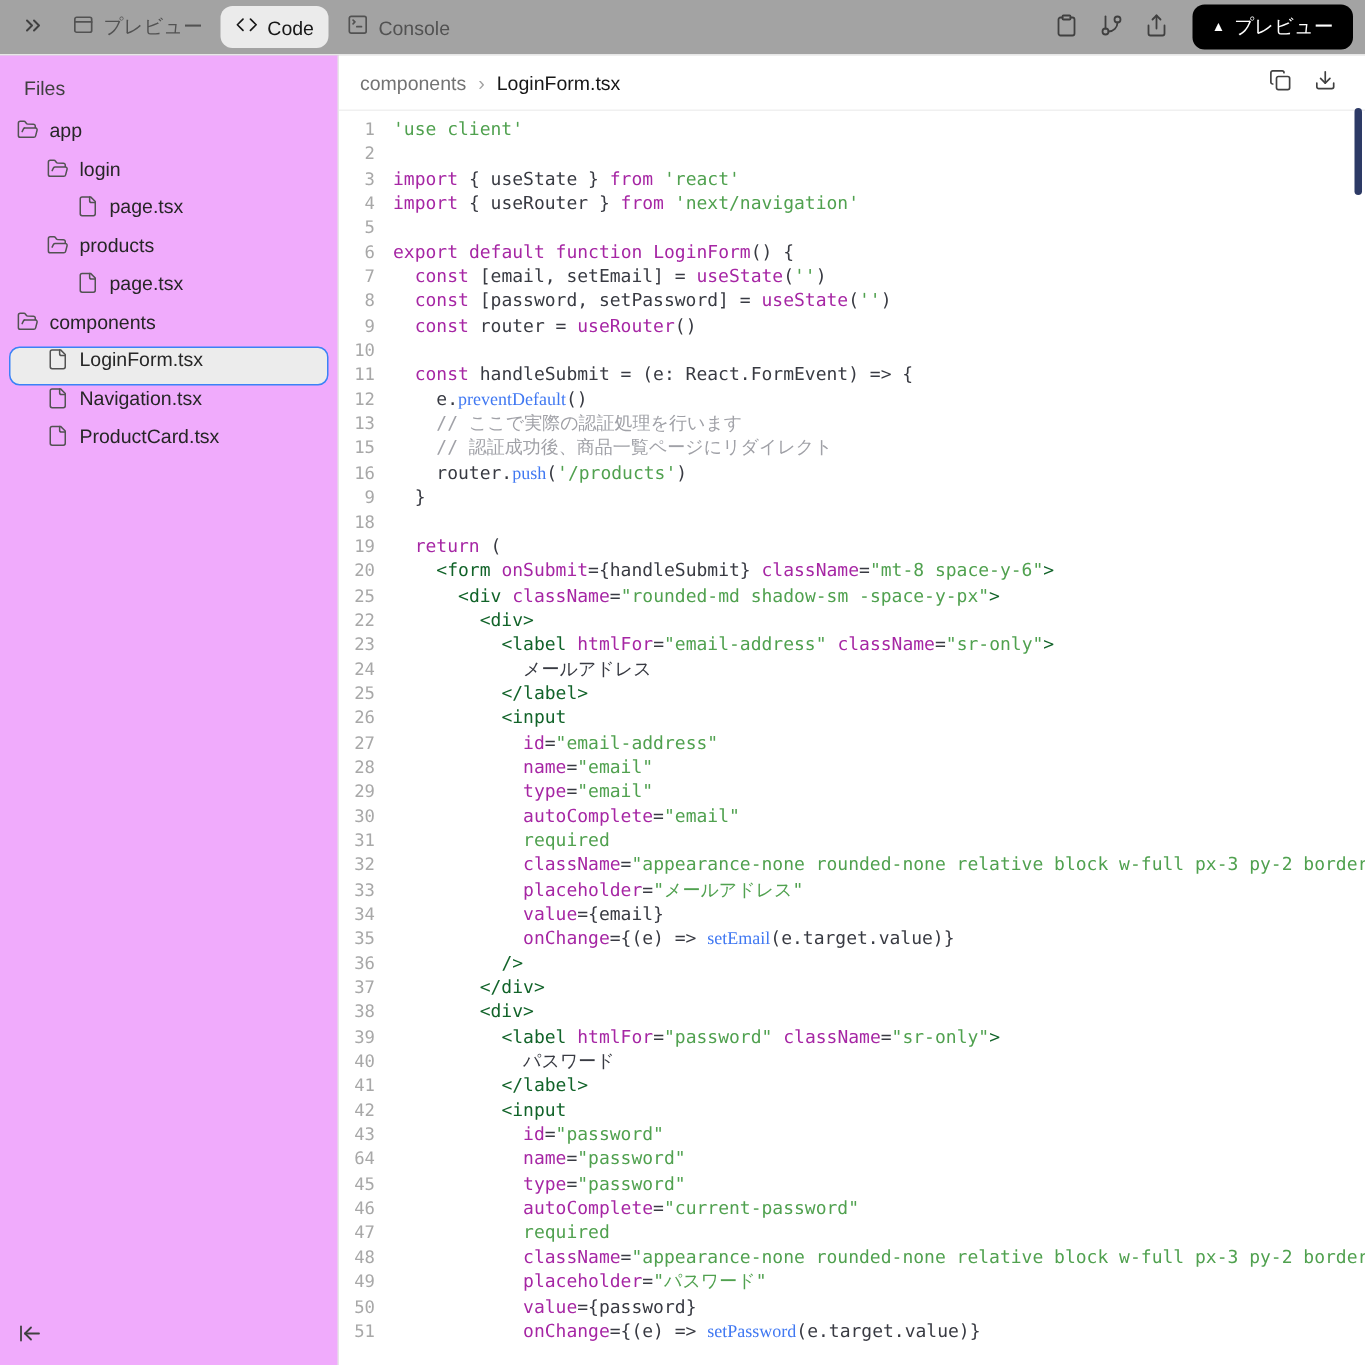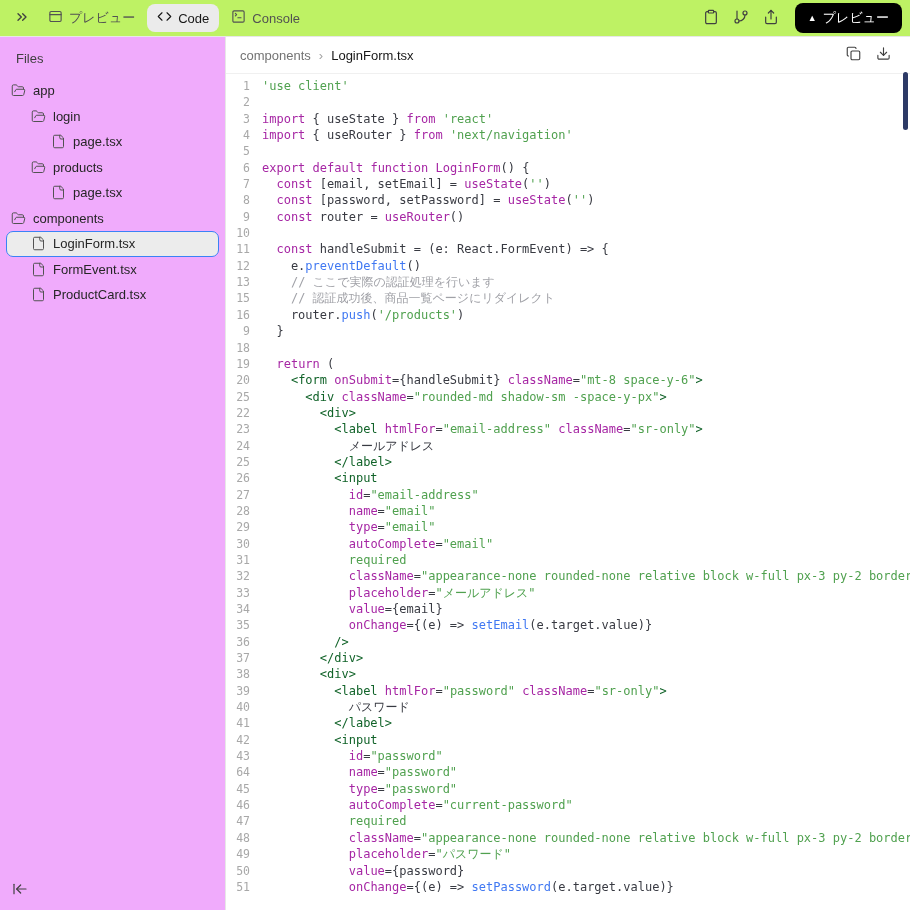--- a/index.html
+++ b/index.html
@@ -1,40 +1,40 @@
 <!DOCTYPE html>
 <html style="--c-accent: #3b82f6; --c-deploy-bg: #000000; --c-scrollbar: #2d3a66; --c-keyword: #a626a4; --c-string: #50a14f; --c-function: #4078f2; --c-comment: #a0a1a7; --c-tag: #116329; --c-attribute: #a626a4; --c-plain: #383a42; --c-line-number: #a8a8a8;"><head>
 <meta charset="utf-8">
 <style>
   * { margin:0; padding:0; box-sizing:border-box; }
   html,body { width:910px; height:910px; overflow:hidden; background:#fff;
     font-family:"Liberation Sans", sans-serif; color:#171717; }
   .app { display:flex; flex-direction:column; width:910px; height:910px; }
 
   
-  .topbar { flex:0 0 37px; height:37px; background:#bef264; border-bottom:1px solid #e7e7e7;
+  .topbar { flex:0 0 37px; height:37px; background:#a3a3a3; border-bottom:1px solid #e7e7e7;
     display:flex; align-items:center; justify-content:space-between; padding:0 8px; }
   .topbar-left, .topbar-right { display:flex; align-items:center; gap:2px; }
   .tb-btn { display:inline-flex; align-items:center; gap:6px; padding:5px 10px; border:none;
     background:transparent; color:#525252; font-size:13px; border-radius:8px; cursor:pointer;
     font-family:inherit; }
   .tb-btn.active { background:#ebebeb; color:#171717; }
   .icon-btn { width:28px; height:28px; display:inline-flex; align-items:center; justify-content:center;
     border:none; background:transparent; color:#404040; border-radius:6px; cursor:pointer; }
   .deploy-btn { display:inline-flex; align-items:center; gap:6px; background:var(--c-deploy-bg,#000);
     color:#fff; font-size:13px; border:none; border-radius:8px; padding:6px 13px; margin-left:8px;
     cursor:pointer; font-family:inherit; }
   .deploy-tri { font-size:9px; line-height:1; transform:translateY(-0.5px); }
 
   
   .body { flex:1; display:flex; min-height:0; }
   .sidebar { flex:0 0 226px; width:226px; border-right:1px solid #e7e7e7; position:relative;
     background:#f0abfc; }
   .sidebar-title { font-size:13px; color:#404040; padding:14px 16px 12px; }
-  .tree-row { display:flex; align-items:center; gap:7px; height:25.5px; font-size:13px;
+  .tree-row { display:flex; gap:7px; height:25.5px; font-size:13px;
     color:#262626; margin:0 6px; border:1.5px solid transparent; border-radius:7px; cursor:pointer; }
   .tree-row.selected { border-color:var(--c-accent,#3b82f6); background:#ececec; }
   .tree-icon { display:inline-flex; color:#525252; flex:0 0 auto; }
   .tree-label { white-space:nowrap; }
   .collapse-btn { position:absolute; left:8px; bottom:8px; width:24px; height:24px; border:none;
     background:transparent; color:#404040; display:flex; align-items:center; justify-content:center;
     cursor:pointer; }
 
   
   .main { flex:1; min-width:0; display:flex; flex-direction:column; position:relative; background:#fff; }
@@ -48,21 +48,21 @@
 
   .editor { flex:1; overflow:hidden; padding:4px 0 0 4px;
     font-family:"DejaVu Sans Mono", monospace; font-size:12px; }
   .code-line { display:flex; height:16.35px; line-height:16.35px; white-space:pre; }
   .ln { flex:0 0 20px; width:20px; text-align:right; margin-right:12px; color:var(--c-line-number,#a8a8a8);
     font-size:11.5px; }
   .code-text { white-space:pre; }
   .tok-p { color:var(--c-plain,#383a42); }
   .tok-k { color:var(--c-keyword,#a626a4); }
   .tok-s { color:var(--c-string,#50a14f); }
-  .tok-f { color:var(--c-function,#4078f2); }
+  .tok-f { color:var(--c-function,#4078f2);font-family:Liberation Serif, serif; }
   .tok-c { color:var(--c-comment,#a0a1a7); }
   .tok-t { color:var(--c-tag,#116329); }
   .tok-a { color:var(--c-attribute,#a626a4);margin-top:21px; }
 
   .scrollbar-thumb { position:absolute; right:2px; top:35px; width:5px; height:58px;
     background:var(--c-scrollbar,#2d3a66); border-radius:3px; }
 </style>
 </head>
 <body>
 
@@ -205,21 +205,21 @@
             </span>
             <span class="tree-label">LoginForm.tsx</span>
           </div>
           <div class="tree-row" style="padding-left: 24px;">
             <span class="tree-icon">
               <svg width="15" height="15" viewBox="0 0 24 24" fill="none" stroke="currentColor" stroke-width="1.6" stroke-linecap="round" stroke-linejoin="round">
                 <path d="M15 2H6a2 2 0 0 0-2 2v16a2 2 0 0 0 2 2h12a2 2 0 0 0 2-2V7Z"></path>
                 <path d="M14 2v4a2 2 0 0 0 2 2h4"></path>
               </svg>
             </span>
-            <span class="tree-label">FormEvent.tsx</span>
+            <span class="tree-label">Navigation.tsx</span>
           </div>
           <div class="tree-row" style="padding-left: 24px;">
             <span class="tree-icon">
               <svg width="15" height="15" viewBox="0 0 24 24" fill="none" stroke="currentColor" stroke-width="1.6" stroke-linecap="round" stroke-linejoin="round">
                 <path d="M15 2H6a2 2 0 0 0-2 2v16a2 2 0 0 0 2 2h12a2 2 0 0 0 2-2V7Z"></path>
                 <path d="M14 2v4a2 2 0 0 0 2 2h4"></path>
               </svg>
             </span>
             <span class="tree-label">ProductCard.tsx</span>
           </div>

